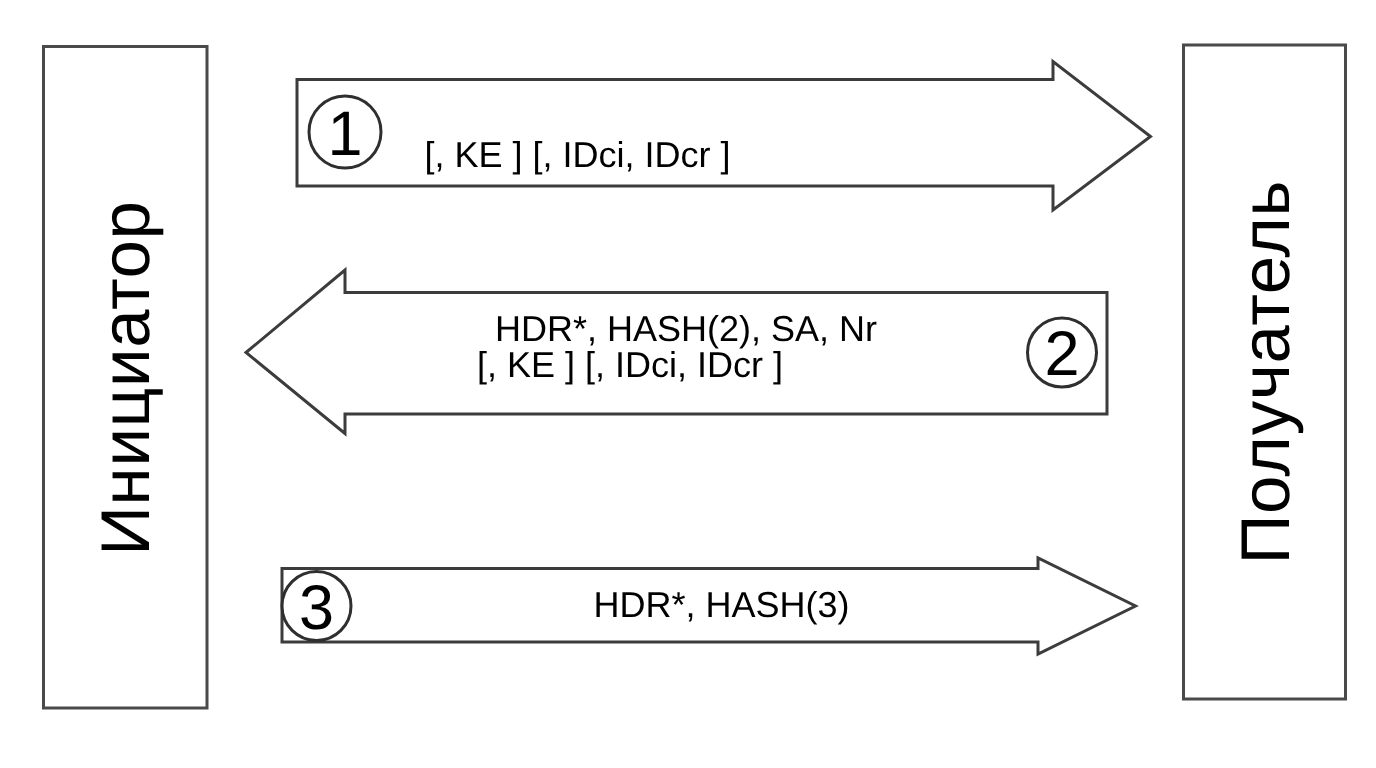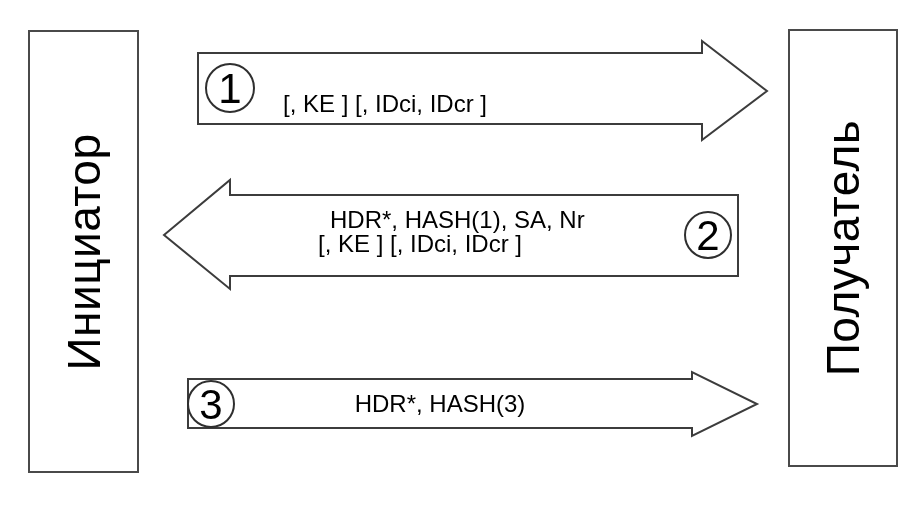--- a/index.html
+++ b/index.html
@@ -61,20 +61,21 @@
   .msg-line {
     position: absolute;
     font-size: 24px;
     line-height: 24px;
     white-space: nowrap;
     color: #000000;
   }
   .msg-line.centered {
     text-align: center;
     white-space: normal;
+    margin-left: 41px;
   }
 </style>
 </head>
 <body>
 
 <div class="canvas">
 
   <div class="actor-box left">
     <span class="actor-label">Инициатор</span>
   </div>
@@ -93,18 +94,18 @@
     <circle class="number-circle" cx="708" cy="235" r="23"></circle>
     <text class="number-digit" x="708" y="250">2</text>
 
     <polygon class="arrow-shape" points="188,379 692,379 692,372 757,404 692,436 692,428 188,428"></polygon>
     <circle class="number-circle" cx="211" cy="404" r="23"></circle>
     <text class="number-digit" x="211" y="419">3</text>
   </svg>
 
   <div class="msg-line" style="left:283px; top:92px;">[, KE ] [, IDci, IDcr ]</div>
 
-  <div class="msg-line" style="left:330px; top:208px;">HDR*, HASH(1), SA, Nr</div>
+  <div class="msg-line" style="left:330px; top:208px;">HDR*, HASH(2), SA, Nr</div>
   <div class="msg-line" style="left:318px; top:232px;">[, KE ] [, IDci, IDcr ]</div>
 
   <div class="msg-line centered" style="left:188px; top:392px; width:504px;">HDR*, HASH(3)</div>
 
 </div>
 
 </body></html>

